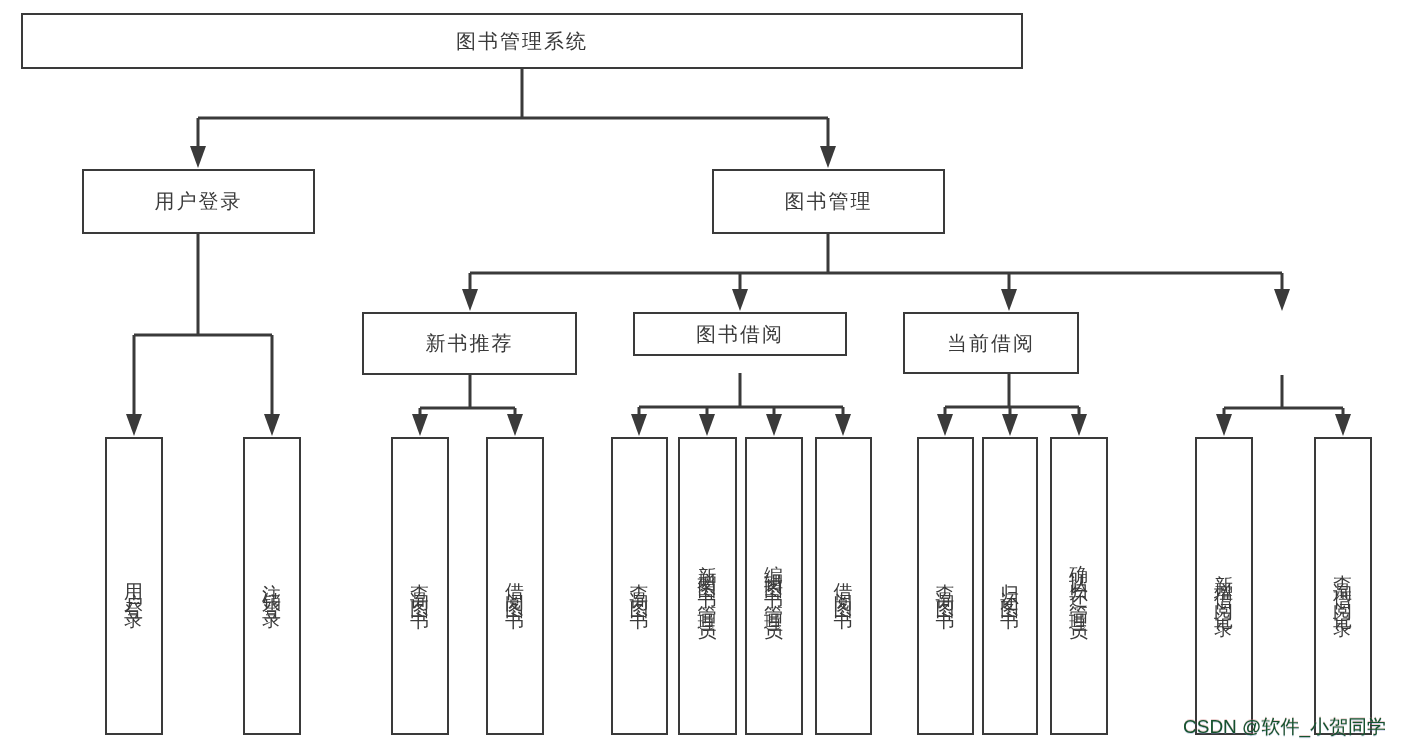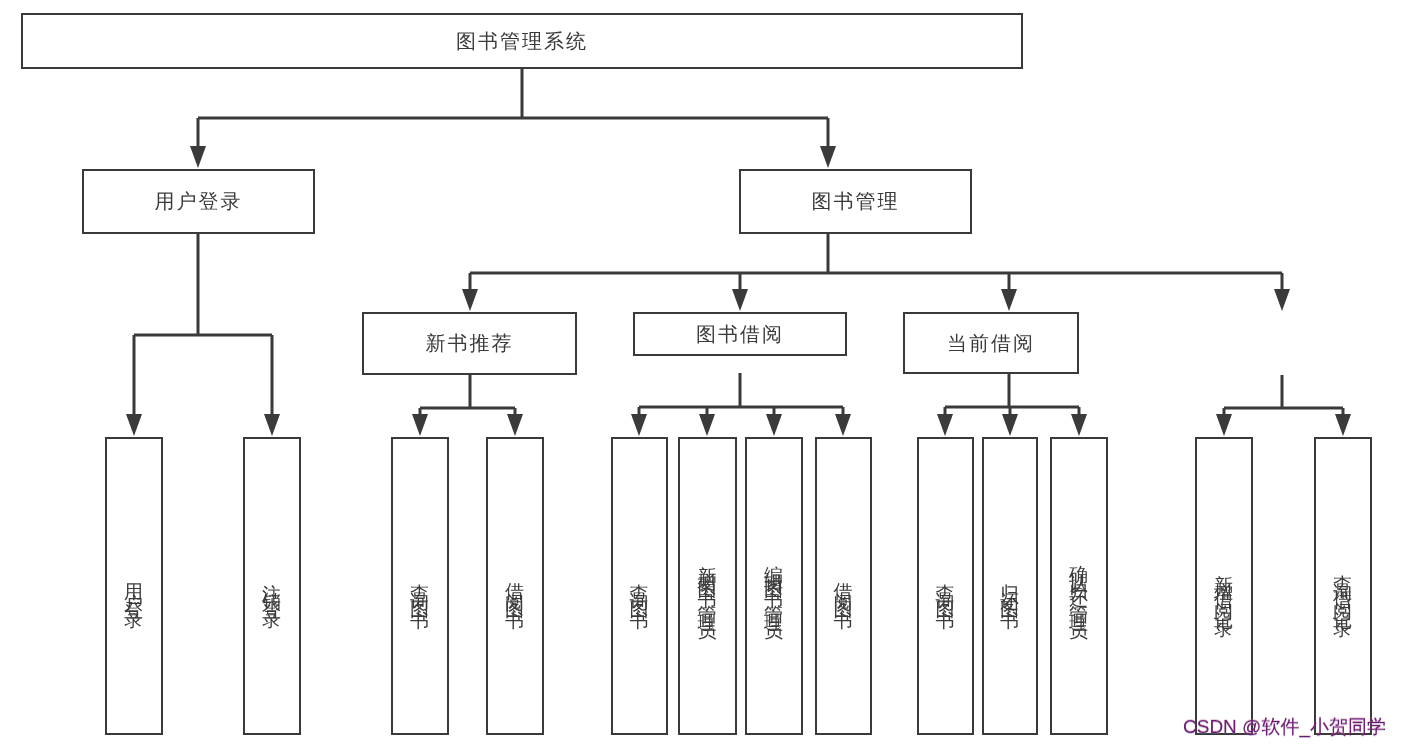--- a/index.html
+++ b/index.html
@@ -25,21 +25,21 @@
     writing-mode:vertical-rl;
     text-orientation:mixed;
     color:#3a3a3a;font-size:19px;
     letter-spacing:9px;
     line-height:1;
     white-space:nowrap;
   }
   .vnode.long span{letter-spacing:8px;}
   #watermark{
     position:absolute;left:1183px;top:714px;
-    font-size:19px;color:#701a75;
+    font-size:19px;color:#14532d;
     text-shadow:0 -1px 0 rgba(200,120,120,.35), 0 1px 0 rgba(120,140,200,.35);
     white-space:nowrap;
   }
 </style>
 </head>
 <body>
 
 <div id="stage">
 
   <svg id="wires" viewBox="0 0 1405 747" xmlns="http://www.w3.org/2000/svg">
@@ -89,21 +89,21 @@
     </g>
   </svg>
 
   <div class="node hnode" style="left:21px;top:13px;width:1002px;height:56px;">
     <span>图书管理系统</span>
   </div>
 
   <div class="node hnode" style="left:82px;top:169px;width:233px;height:65px;">
     <span>用户登录</span>
   </div>
-  <div class="node hnode" style="left:712px;top:169px;width:233px;height:65px;margin-left:27px;">
+  <div class="node hnode" style="left:712px;top:169px;width:233px;height:65px;">
     <span>图书管理</span>
   </div>
 
   <div class="node hnode" style="left:362px;top:312px;width:215px;height:63px;">
     <span>新书推荐</span>
   </div>
   <div class="node hnode" style="left:633px;top:312px;width:214px;height:44px;">
     <span>图书借阅</span>
   </div>
   <div class="node hnode" style="left:903px;top:312px;width:176px;height:62px;">

